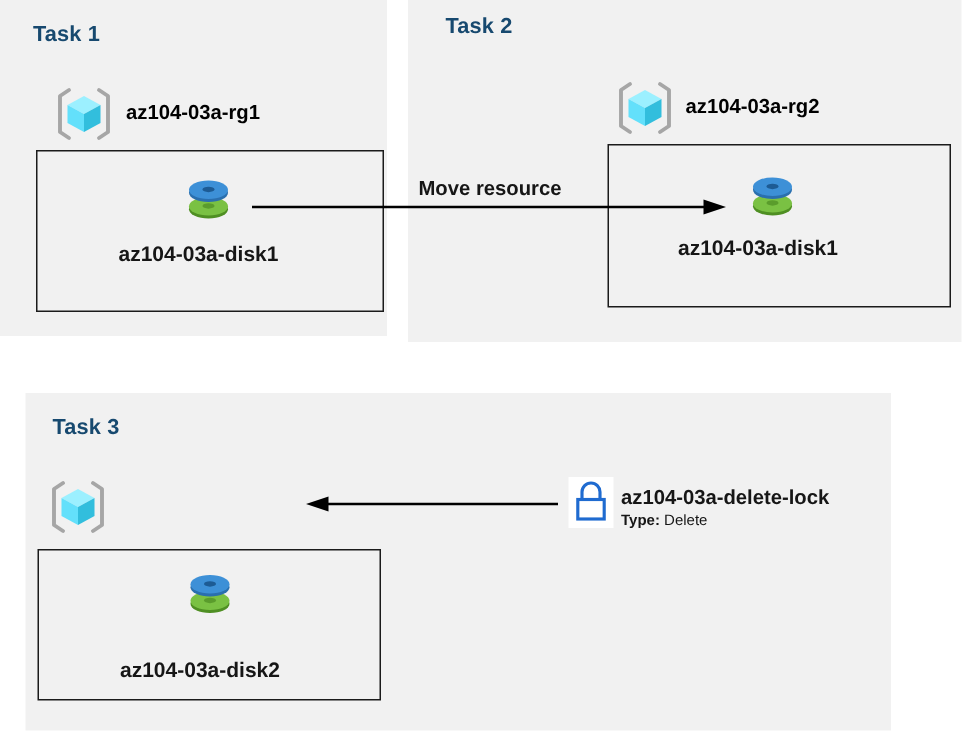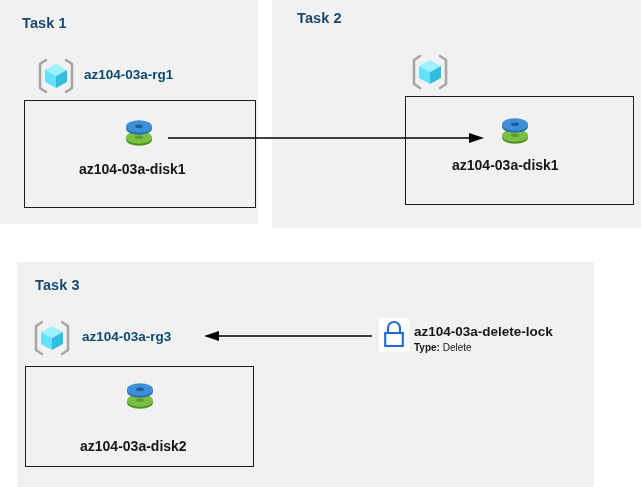--- a/index.html
+++ b/index.html
@@ -61,21 +61,21 @@
     height: 40px;
   }
   #rgicon-1 { left: 36px;  top: 56px; }
   #rgicon-2 { left: 410px; top: 52px; }
   #rgicon-3 { left: 32px;  top: 318px; }
 
   .rg-label {
     position: absolute;
     font-size: 13.5px;
     font-weight: bold;
-    color: #0c4a6e;
+    color: #000000;
     white-space: nowrap;
   }
   #rglabel-1 { left: 84px;  top: 67px; }
   #rglabel-2 { left: 457px; top: 63px; }
   #rglabel-3 { left: 82px;  top: 329px; }
 
   
   .disk-icon {
     position: absolute;
     width: 42px;
@@ -183,54 +183,55 @@
 
   <div class="rg-icon" id="rgicon-2">
     <svg viewBox="0 0 40 40" width="40" height="40">
       <path d="M10 4 L4 8 L4 32 L10 36" fill="none" stroke="#a6a6a6" stroke-width="2.6" stroke-linecap="round" stroke-linejoin="round"></path>
       <path d="M30 4 L36 8 L36 32 L30 36" fill="none" stroke="#a6a6a6" stroke-width="2.6" stroke-linecap="round" stroke-linejoin="round"></path>
       <polygon points="20,8 31,14 20,20 9,14" fill="#9cf0ff"></polygon>
       <polygon points="9,14 20,20 20,32 9,26" fill="#63e0fb"></polygon>
       <polygon points="31,14 31,26 20,32 20,20" fill="#32bedd"></polygon>
     </svg>
   </div>
+  <div class="rg-label" id="rglabel-2">az104-03a-rg2</div>
 
   <div class="rg-box" id="rgbox-2"></div>
 
   <div class="disk-icon" id="diskicon-2">
     <svg viewBox="0 0 42 42" width="42" height="42">
       <ellipse cx="21" cy="26.5" rx="13" ry="6.2" fill="#4f8f23"></ellipse>
       <ellipse cx="21" cy="24.5" rx="13" ry="6.2" fill="#7ac143"></ellipse>
       <ellipse cx="21" cy="24.3" rx="4" ry="1.8" fill="#5a9c2c"></ellipse>
       <ellipse cx="21" cy="15.5" rx="13" ry="6.2" fill="#2a6fae"></ellipse>
       <ellipse cx="21" cy="13.5" rx="13" ry="6.2" fill="#3d90d7"></ellipse>
       <ellipse cx="21" cy="13.3" rx="4" ry="1.8" fill="#1d5b94"></ellipse>
     </svg>
   </div>
   <div class="disk-label" id="disklabel-2">az104-03a-disk1</div>
 
   <svg class="arrow-svg" id="arrow-move" viewBox="0 0 316 20">
     <line x1="0" y1="10" x2="303" y2="10" stroke="#000000" stroke-width="1.6"></line>
     <polygon points="316,10 301,5 301,15" fill="#000000"></polygon>
   </svg>
+  <div class="move-label">Move resource</div>
 
   <div class="panel" id="panel-task3"></div>
 
   <div class="task-title" id="title-task3">Task 3</div>
 
   <div class="rg-icon" id="rgicon-3">
     <svg viewBox="0 0 40 40" width="40" height="40">
       <path d="M10 4 L4 8 L4 32 L10 36" fill="none" stroke="#a6a6a6" stroke-width="2.6" stroke-linecap="round" stroke-linejoin="round"></path>
       <path d="M30 4 L36 8 L36 32 L30 36" fill="none" stroke="#a6a6a6" stroke-width="2.6" stroke-linecap="round" stroke-linejoin="round"></path>
       <polygon points="20,8 31,14 20,20 9,14" fill="#9cf0ff"></polygon>
       <polygon points="9,14 20,20 20,32 9,26" fill="#63e0fb"></polygon>
       <polygon points="31,14 31,26 20,32 20,20" fill="#32bedd"></polygon>
     </svg>
   </div>
-  <div class="rg-label" id="rglabel-3">az104-03a-rg3</div>
 
   <div class="rg-box" id="rgbox-3"></div>
 
   <div class="disk-icon" id="diskicon-3">
     <svg viewBox="0 0 42 42" width="42" height="42">
       <ellipse cx="21" cy="26.5" rx="13" ry="6.2" fill="#4f8f23"></ellipse>
       <ellipse cx="21" cy="24.5" rx="13" ry="6.2" fill="#7ac143"></ellipse>
       <ellipse cx="21" cy="24.3" rx="4" ry="1.8" fill="#5a9c2c"></ellipse>
       <ellipse cx="21" cy="15.5" rx="13" ry="6.2" fill="#2a6fae"></ellipse>
       <ellipse cx="21" cy="13.5" rx="13" ry="6.2" fill="#3d90d7"></ellipse>

